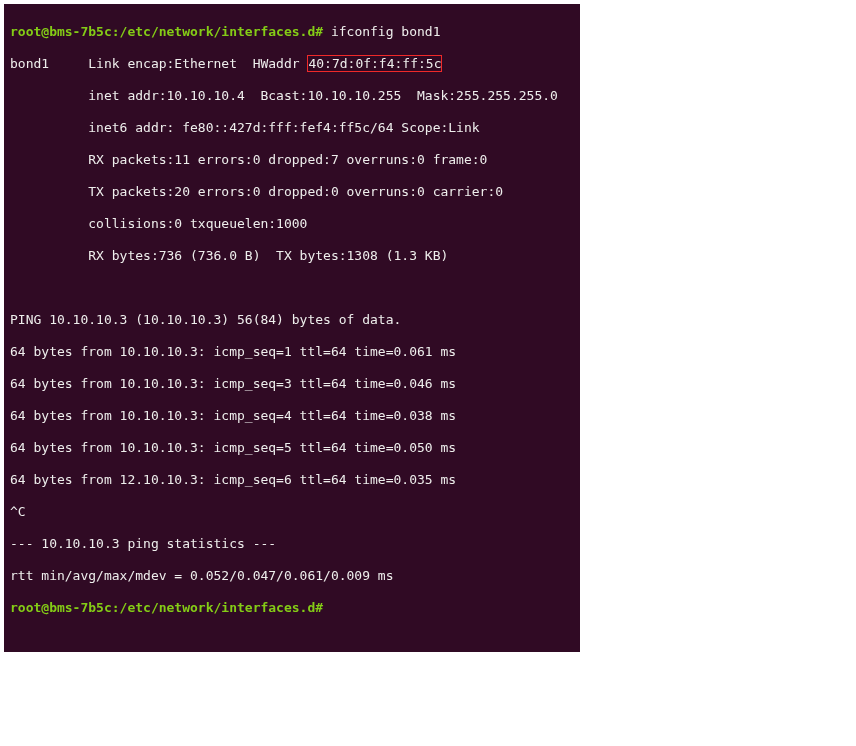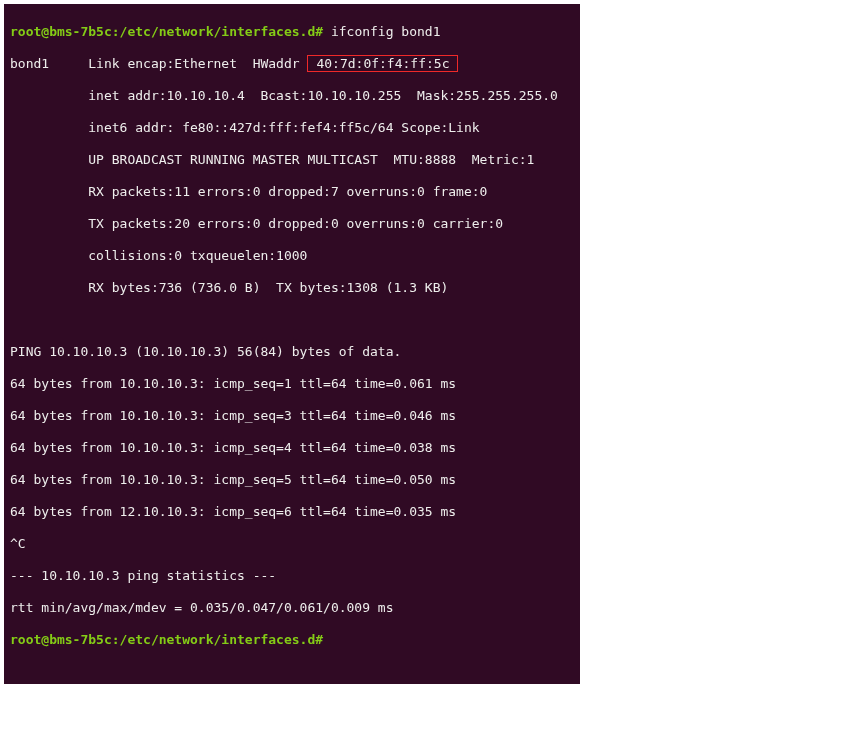--- a/index.html
+++ b/index.html
@@ -19,43 +19,42 @@
     font-family: "DejaVu Sans Mono", "Liberation Mono", monospace;
     font-size: 13px;
     line-height: 16px;
     white-space: pre;
     box-sizing: border-box;
   }
   .term1 { width: 576px; }
   .prompt { color: #84cc16; font-weight: bold; }
   .hl {
     border: 1px solid #ef2929;
-    padding: 0 8px;
+    padding: 0 0px;
     box-sizing: border-box;
   }
   .line { display: block; }
 </style>
 </head>
 <body>
 
 <div class="terminal term1">
 <span class="line"><span class="prompt">root@bms-7b5c:/etc/network/interfaces.d#</span> <span>ifconfig bond1</span></span>
 <span class="line"><span>bond1     Link encap:Ethernet  HWaddr </span><span class="hl">40:7d:0f:f4:ff:5c</span></span>
 <span class="line">          inet addr:10.10.10.4  Bcast:10.10.10.255  Mask:255.255.255.0</span>
 <span class="line">          inet6 addr: fe80::427d:fff:fef4:ff5c/64 Scope:Link</span>
-<span class="line">          UP BROADCAST RUNNING MASTER MULTICAST  MTU:8888  Metric:1</span>
 <span class="line">          RX packets:11 errors:0 dropped:7 overruns:0 frame:0</span>
 <span class="line">          TX packets:20 errors:0 dropped:0 overruns:0 carrier:0</span>
 <span class="line">          collisions:0 txqueuelen:1000</span>
 <span class="line">          RX bytes:736 (736.0 B)  TX bytes:1308 (1.3 KB)</span>
 <span class="line"> </span>
 <span class="line">PING 10.10.10.3 (10.10.10.3) 56(84) bytes of data.</span>
 <span class="line">64 bytes from 10.10.10.3: icmp_seq=1 ttl=64 time=0.061 ms</span>
 <span class="line">64 bytes from 10.10.10.3: icmp_seq=3 ttl=64 time=0.046 ms</span>
 <span class="line">64 bytes from 10.10.10.3: icmp_seq=4 ttl=64 time=0.038 ms</span>
 <span class="line">64 bytes from 10.10.10.3: icmp_seq=5 ttl=64 time=0.050 ms</span>
 <span class="line">64 bytes from 12.10.10.3: icmp_seq=6 ttl=64 time=0.035 ms</span>
 <span class="line">^C</span>
 <span class="line">--- 10.10.10.3 ping statistics ---</span>
-<span class="line">rtt min/avg/max/mdev = 0.035/0.047/0.061/0.009 ms</span>
+<span class="line">rtt min/avg/max/mdev = 0.052/0.047/0.061/0.009 ms</span>
 <span class="line"><span class="prompt">root@bms-7b5c:/etc/network/interfaces.d#</span></span>
 
 </div>
 
 </body></html>

